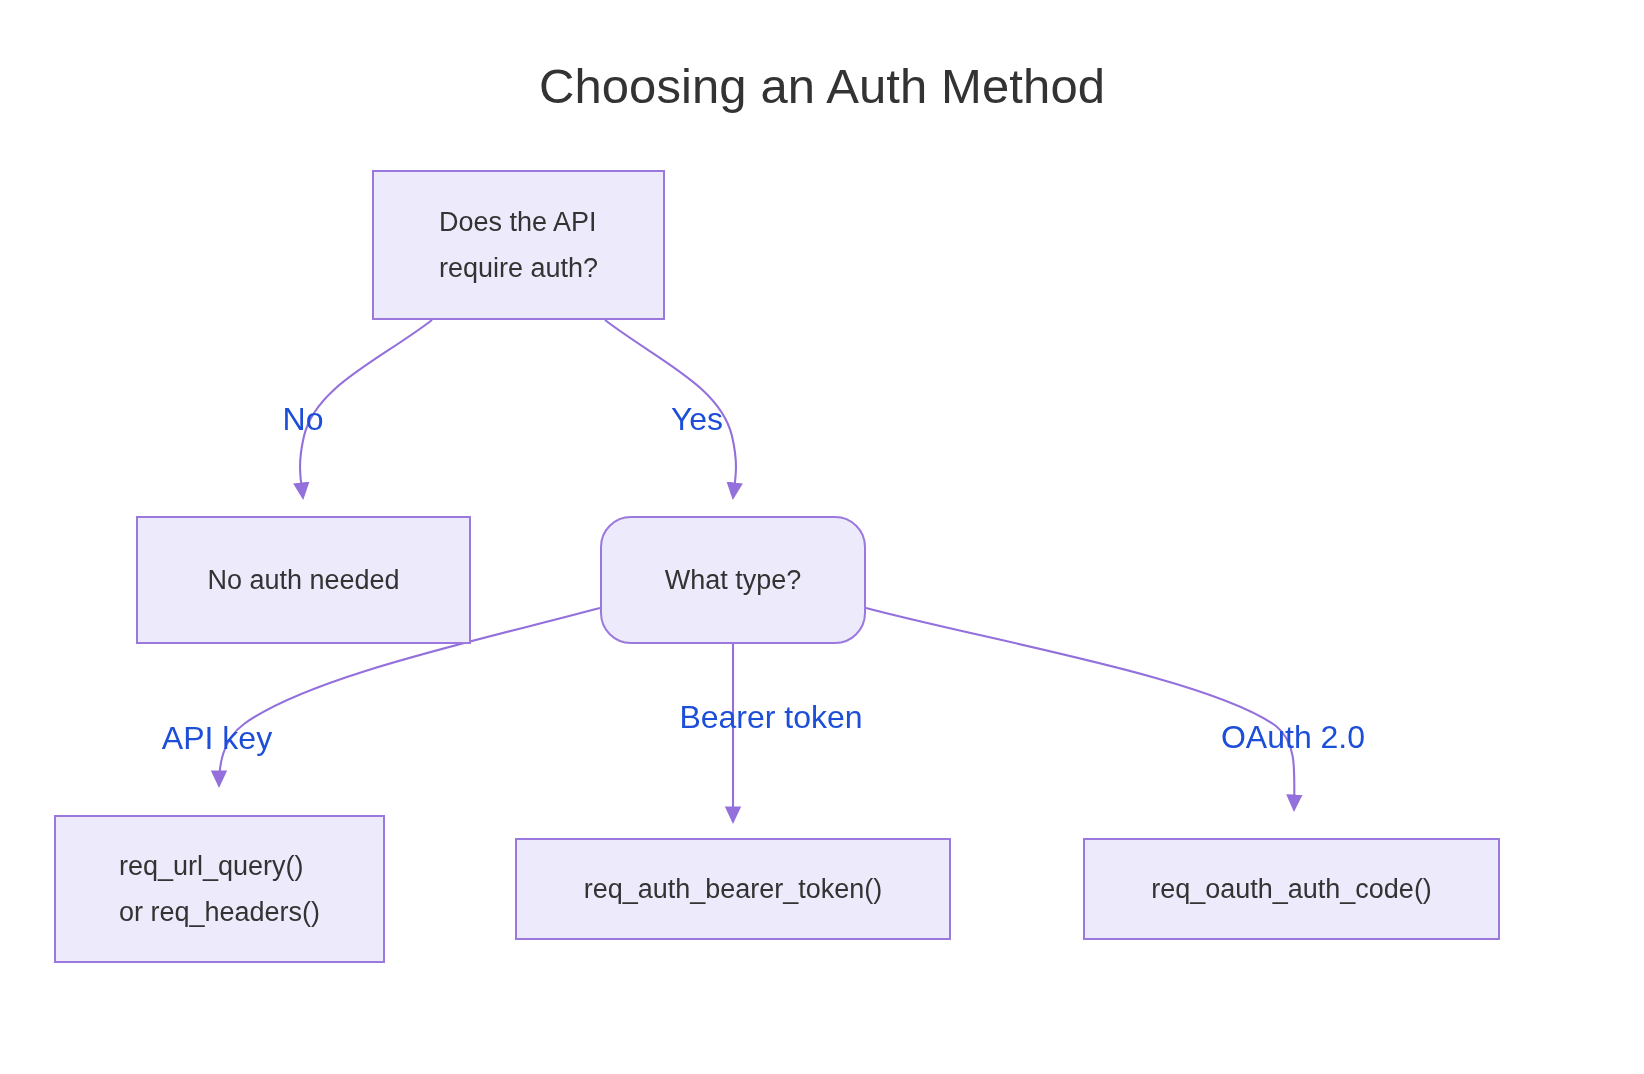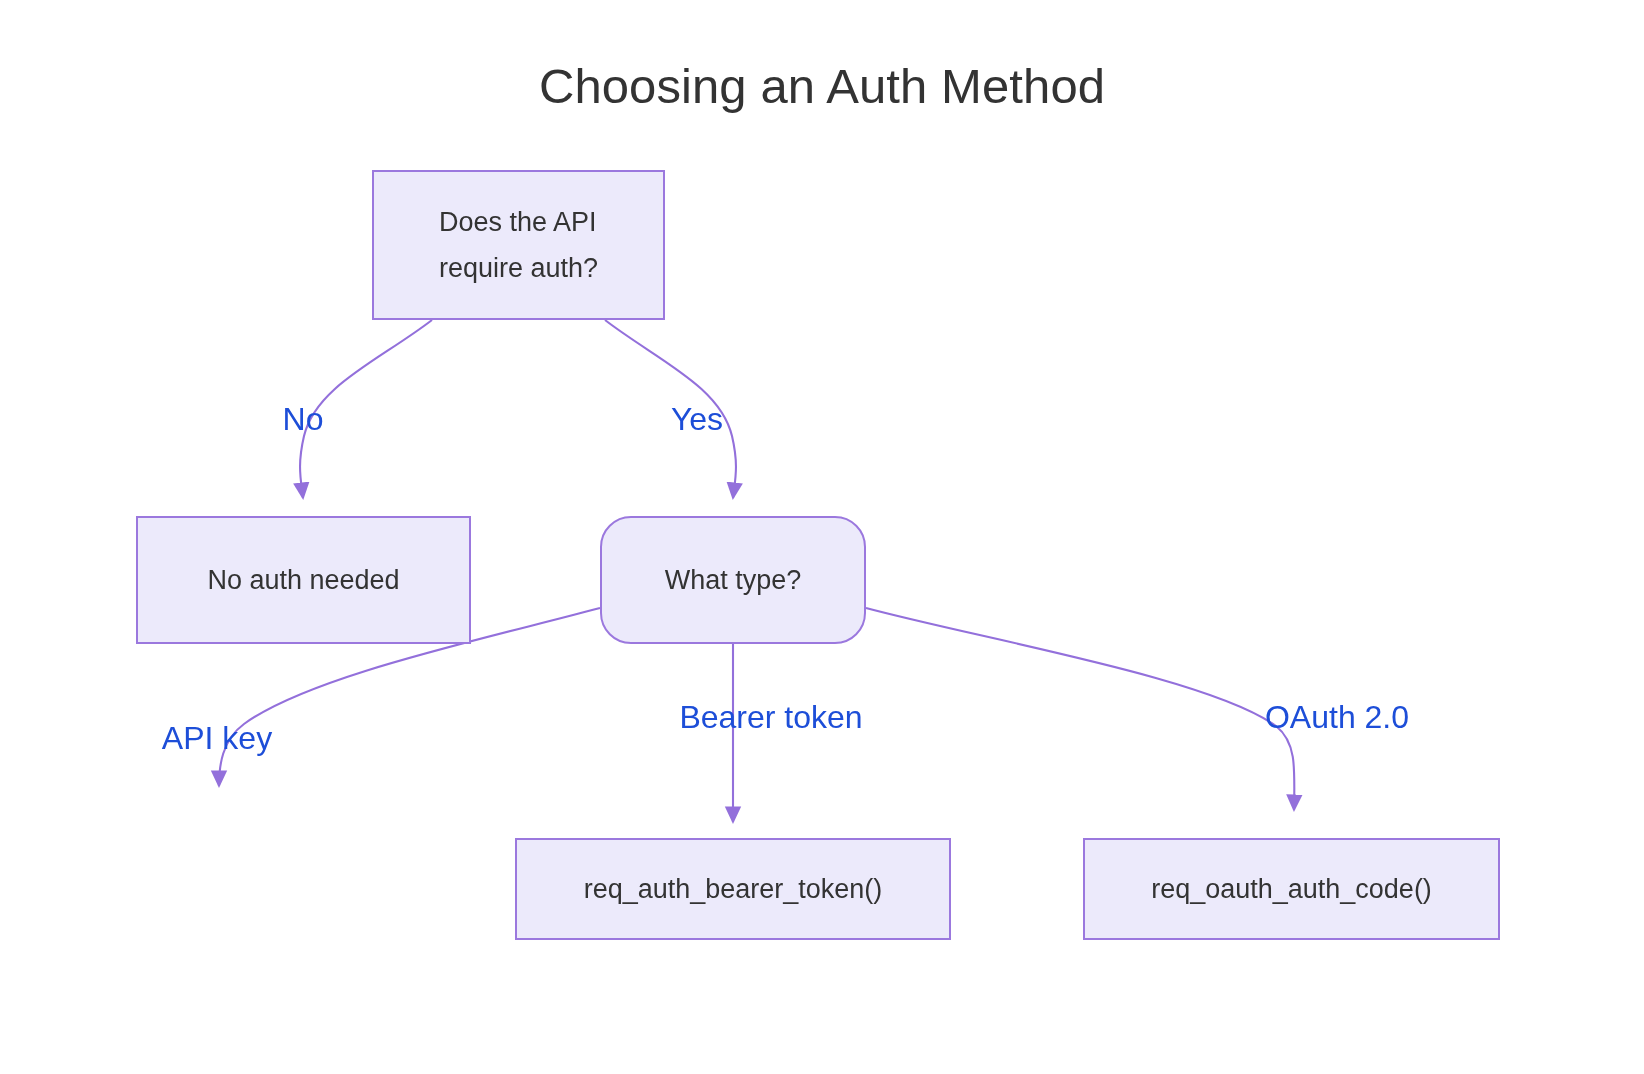--- a/index.html
+++ b/index.html
@@ -85,27 +85,29 @@
 
     <path d="M 733,619 L 733,822" fill="none" stroke="#9370DB" stroke-width="2.1" marker-end="url(#arrowhead)"></path>
 
     <path d="M 866,608 C 986,640 1210,678 1276,726 C 1296,742 1295,766 1294,810" fill="none" stroke="#9370DB" stroke-width="2.1" marker-end="url(#arrowhead)"></path>
   </svg>
 
   <div class="edge-label" style="left:303px; top:419px;">No</div>
   <div class="edge-label" style="left:697px; top:419px;">Yes</div>
   <div class="edge-label" style="left:217px; top:738px;">API key</div>
   <div class="edge-label" style="left:771px; top:717px;">Bearer token</div>
-  <div class="edge-label" style="left:1293px; top:717px;margin-left:44px;">OAuth 2.0</div>
+  <div class="edge-label" style="left:1293px; top:737px;">OAuth 2.0</div>
 
   <div class="node" style="left:372px; top:170px; width:293px; height:150px;">Does the API
 require auth?</div>
 
   <div class="node" style="left:136px; top:516px; width:335px; height:128px;">No auth needed</div>
 
   <div class="node" style="left:600px; top:516px; width:266px; height:128px;border-radius:31px;">What type?</div>
 
+  <div class="node" style="left:54px; top:815px; width:331px; height:148px;">req_url_query()
+or req_headers()</div>
 
   <div class="node" style="left:1083px; top:838px; width:417px; height:102px;">req_oauth_auth_code()</div>
 
   <div class="node" style="left:515px; top:838px; width:436px; height:102px;">req_auth_bearer_token()</div>
 
 </div>
 
 </body></html>

